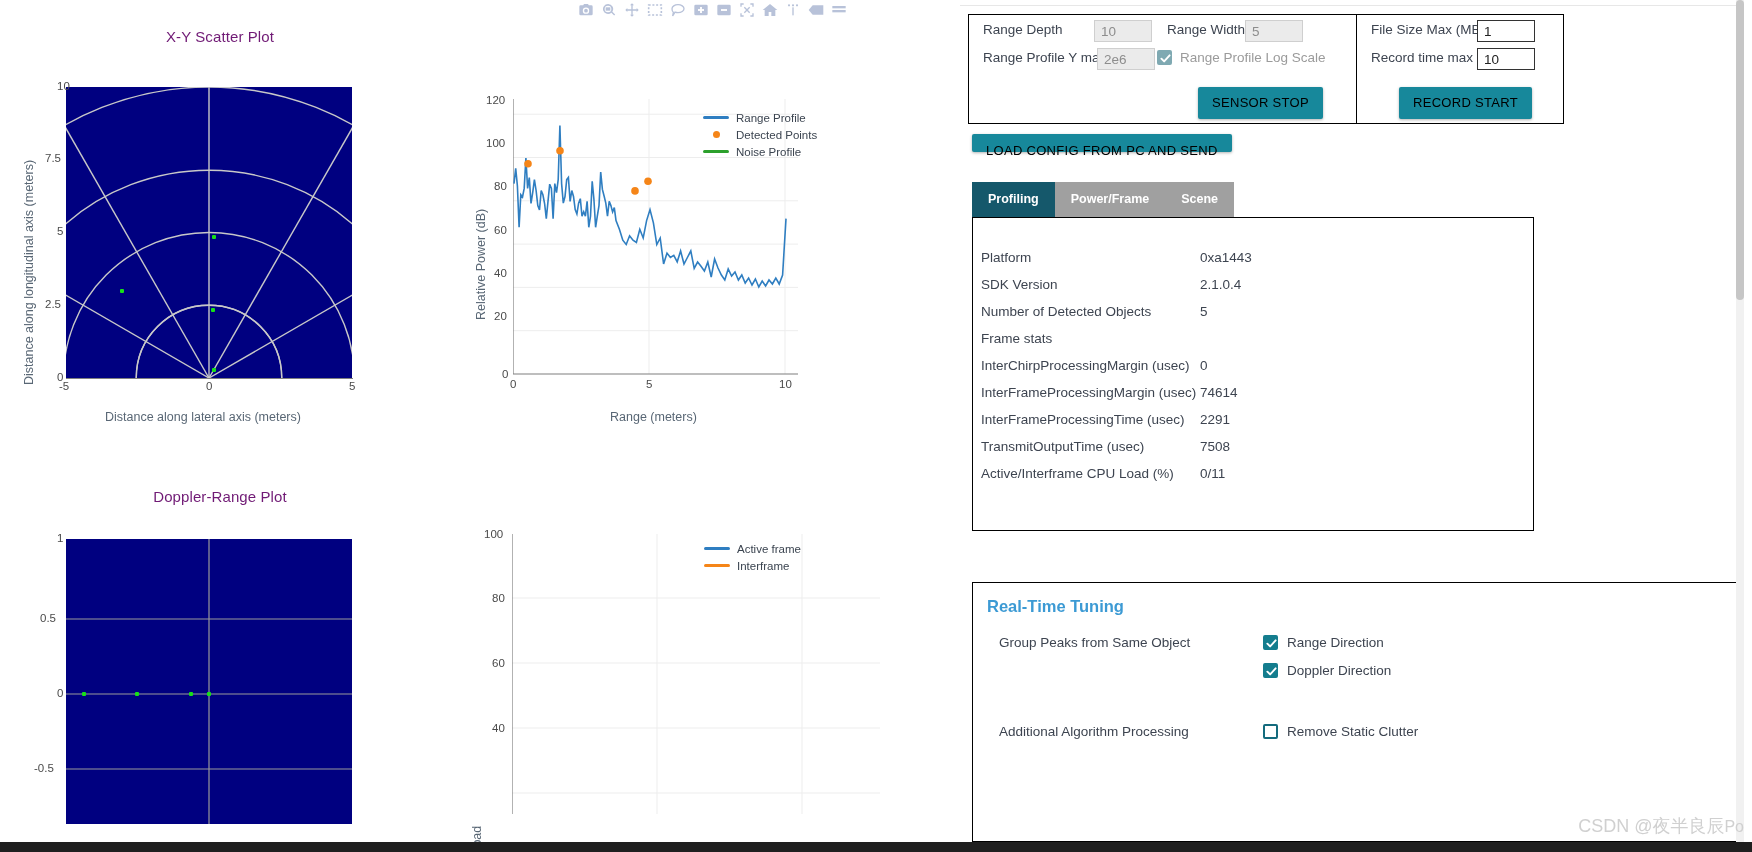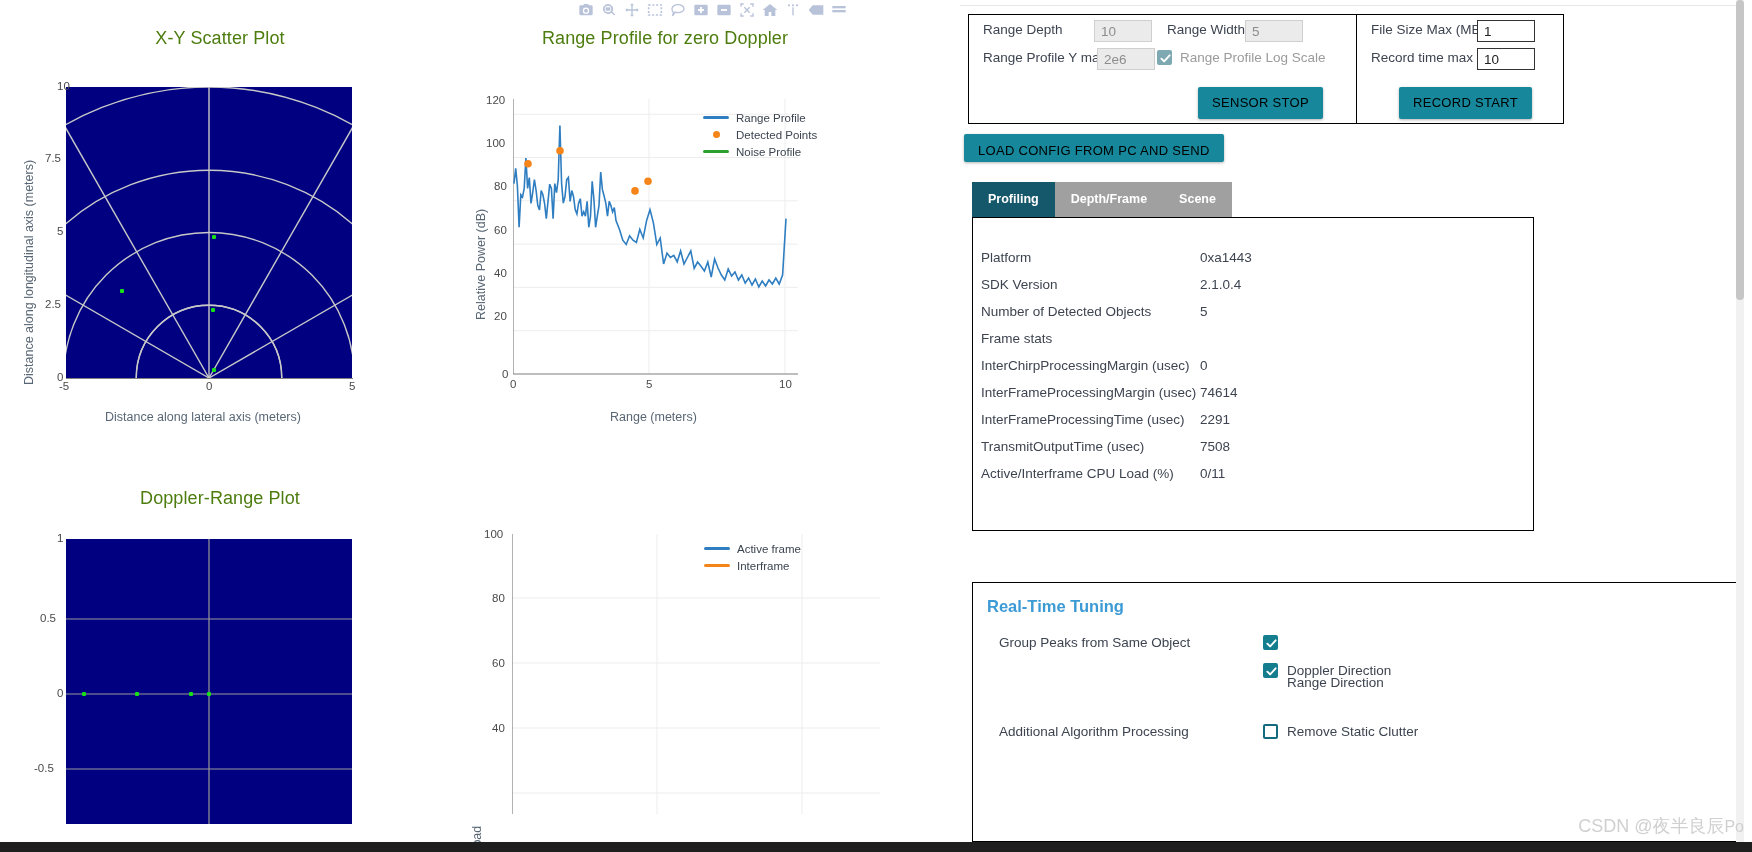--- a/index.html
+++ b/index.html
@@ -18,21 +18,21 @@
   .modebar {
     position: absolute; top: 2px; left: 578px;
     display: flex; align-items: center; gap: 7px;
   }
   .mb-ico { width: 16px; height: 16px; color:#b8c2d9; display:inline-flex; align-items:center; justify-content:center; }
   .mb-ico svg { display:block; }
 
   .plot { position: absolute; }
   .plot-title {
     position: absolute; width: 100%; text-align: center;
-    font-size: 18px; color: #4d7c0f; letter-spacing: .1px;
+    font-size: 15px; color: #701a75; letter-spacing: .1px;
   }
 
   .polar-box { position:absolute; background:#000080; }
   .cart-box  { position:absolute; background:#000080; }
 
   .axlabel { position:absolute; font-size: 12.5px; color:#596775; }
   .axlabel.vert { transform-origin: 0 0; }
   .tick { position:absolute; font-size: 11.5px; color:#4a4a4a; white-space:nowrap; }
   .xaxisline { position:absolute; background:#7f7f7f; height:1px; }
 
@@ -224,21 +224,20 @@
       <div class="tick" style="left:57px;top:351px;">0</div>
 
       <div class="tick" style="left:59px;top:360px;">-5</div>
       <div class="tick" style="left:206px;top:360px;">0</div>
       <div class="tick" style="left:349px;top:360px;">5</div>
 
       <div class="axlabel" style="left:105px;top:390px;">Distance along lateral axis (meters)</div>
     </div>
 
     <div class="plot" style="left:450px;top:20px;width:430px;height:430px;">
-      <div class="plot-title" style="top:8px;">Range Profile for zero Doppler</div>
 
       <div class="axlabel vert" style="left:24px;top:300px;transform:rotate(-90deg);">Relative Power (dB)</div>
 
       <svg style="position:absolute;left:63px;top:79px;" width="285" height="280">
 
         <g stroke="#ededed" stroke-width="1">
           <line x1="0" y1="231.7" x2="285" y2="231.7"></line>
           <line x1="0" y1="188.4" x2="285" y2="188.4"></line>
           <line x1="0" y1="145.1" x2="285" y2="145.1"></line>
           <line x1="0" y1="101.8" x2="285" y2="101.8"></line>
@@ -373,25 +372,25 @@
 
     <div class="group-box" style="left:396px;top:14px;width:208px;height:110px;">
       <div class="fld-label" style="left:14px;top:7px;">File Size Max (MB)</div>
       <input class="inp active" style="left: 120px; top: 5px; width: 58px;" readonly="" value="1">
       <div class="fld-label" style="left:14px;top:35px;">Record time max (s)</div>
       <input class="inp active" style="left: 120px; top: 33px; width: 58px;" readonly="" value="10">
 
       <button class="btn" style="left:42px;top:72px;">RECORD START</button>
     </div>
 
-    <button class="btn" style="left:4px;top:134px;height:28px;line-height:34px;">LOAD CONFIG FROM PC AND SEND</button>
+    <button class="btn" style="left:12px;top:134px;height:18px;line-height:34px;">LOAD CONFIG FROM PC AND SEND</button>
 
     <div class="tabbar" style="left:12px;top:182px;">
       <div class="tab active">Profiling</div>
-      <div class="tab inactive">Depth/Frame</div>
+      <div class="tab inactive">Power/Frame</div>
       <div class="tab inactive">Scene</div>
     </div>
 
     <div class="panel-body" style="left:12px;top:217px;width:562px;height:314px;">
       <div class="kv-key" style="left:8px;top:32px;">Platform</div>
       <div class="kv-val" style="left:227px;top:32px;">0xa1443</div>
       <div class="kv-key" style="left:8px;top:59px;">SDK Version</div>
       <div class="kv-val" style="left:227px;top:59px;">2.1.0.4</div>
       <div class="kv-key" style="left:8px;top:86px;">Number of Detected Objects</div>
       <div class="kv-val" style="left:227px;top:86px;">5</div>
@@ -413,21 +412,21 @@
     <div class="panel-body" style="left:12px;top:582px;width:766px;height:260px;">
       <div class="section-title" style="left:14px;top:14px;">Real-Time Tuning</div>
 
       <div class="kv-key" style="left:26px;top:52px;">Group Peaks from Same Object</div>
 
       <div class="chk on" style="left:290px;top:52px;">
         <svg width="11" height="11" viewBox="0 0 12 12" style="margin:1px">
             <path d="M1.5 6.2l3 3L10.5 2.6" stroke="#fff" stroke-width="2.1" fill="none" stroke-linecap="round" stroke-linejoin="round"></path>
           </svg>
       </div>
-      <div class="chk-label" style="left:314px;top:52px;margin-top:40px;">Range Direction</div>
+      <div class="chk-label" style="left:314px;top:52px;">Range Direction</div>
 
       <div class="chk on" style="left:290px;top:80px;">
         <svg width="11" height="11" viewBox="0 0 12 12" style="margin:1px">
             <path d="M1.5 6.2l3 3L10.5 2.6" stroke="#fff" stroke-width="2.1" fill="none" stroke-linecap="round" stroke-linejoin="round"></path>
           </svg>
       </div>
       <div class="chk-label" style="left:314px;top:80px;">Doppler Direction</div>
 
       <div class="kv-key" style="left:26px;top:141px;">Additional Algorithm Processing</div>
       <div class="chk" style="left:290px;top:141px;"></div>

